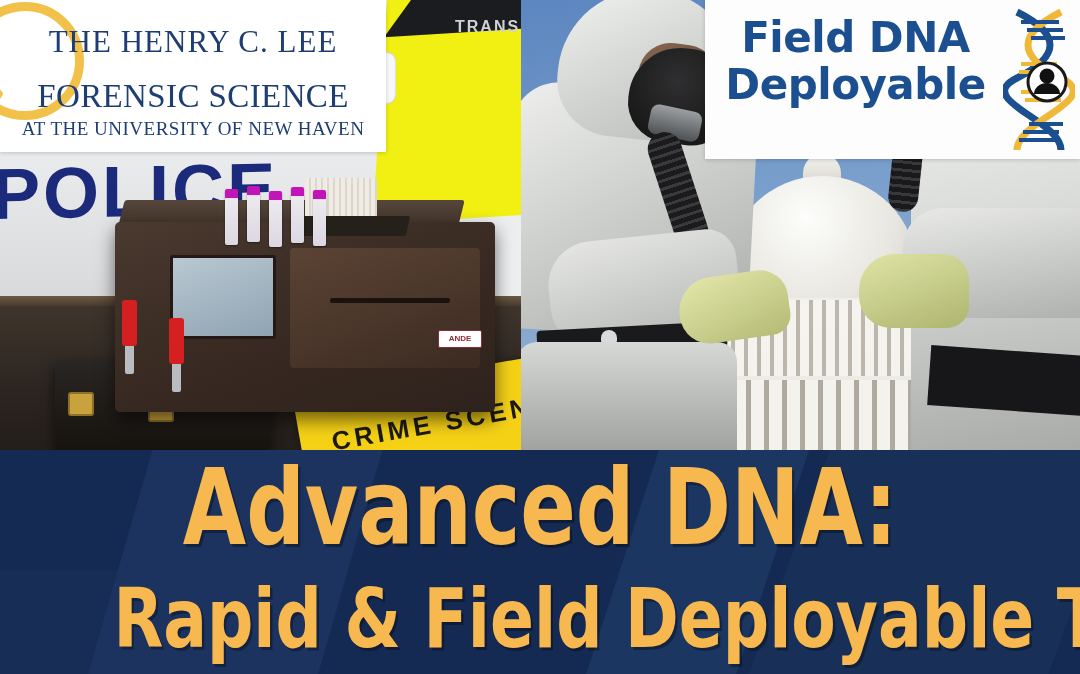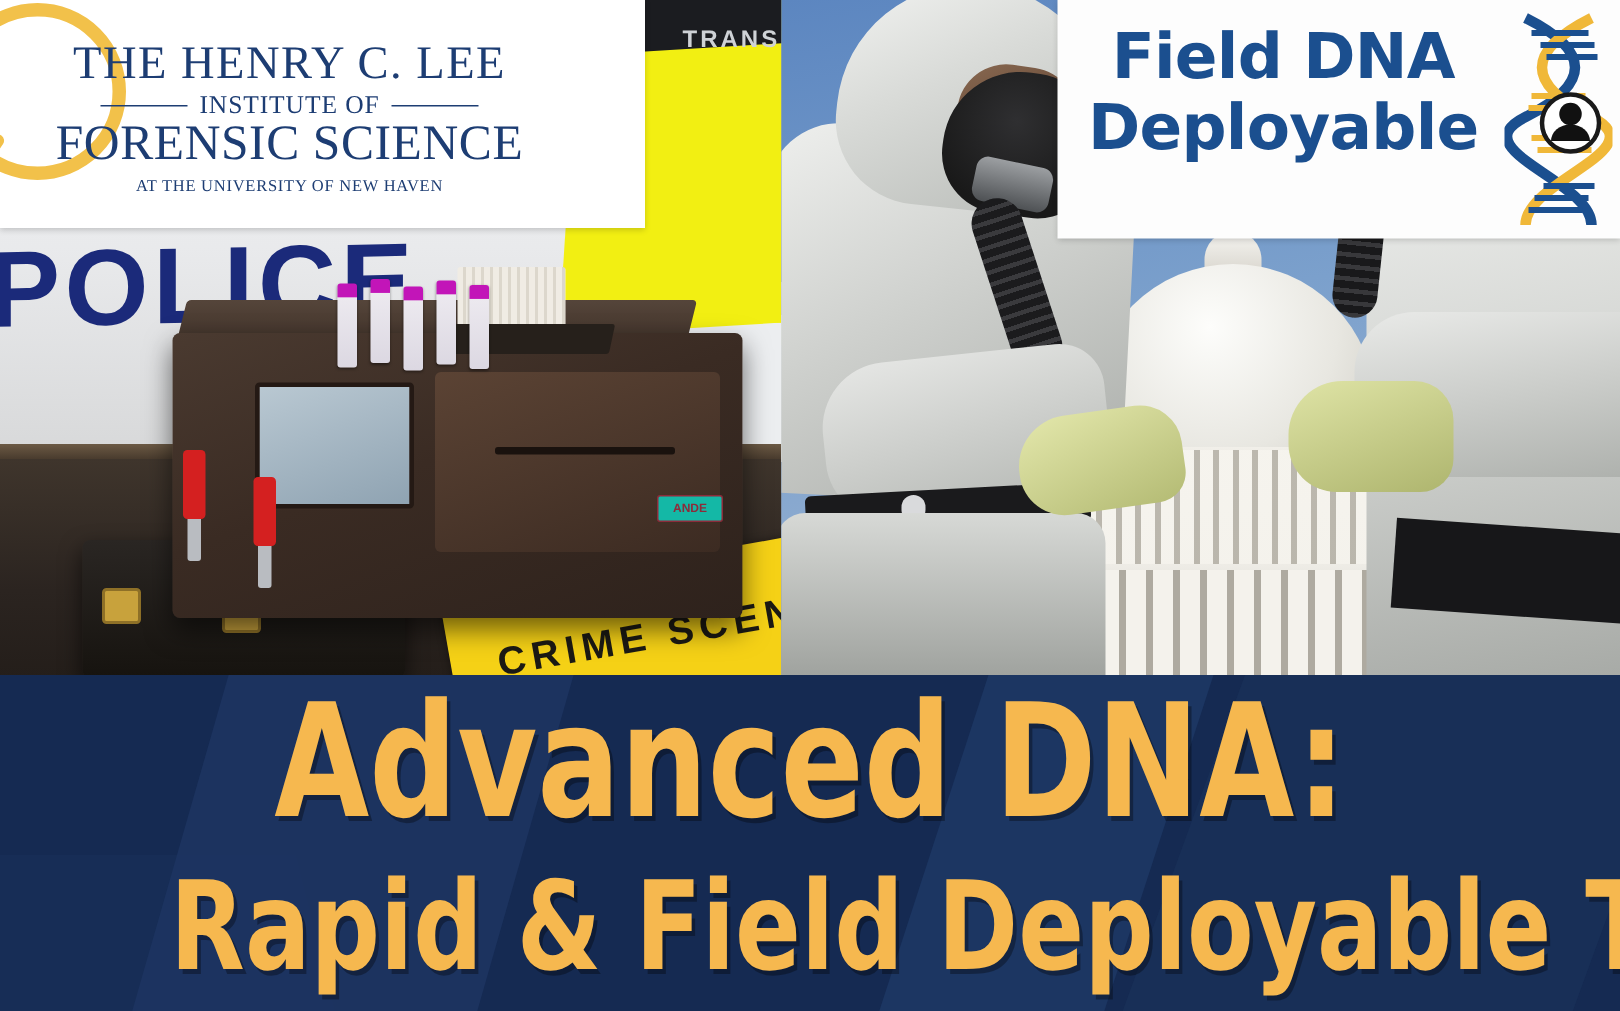--- a/index.html
+++ b/index.html
@@ -81,21 +81,21 @@
     border:3px solid #241914;
   }
   .analyzer-door{
     position:absolute;left:290px;top:248px;width:190px;height:120px;
     background:linear-gradient(160deg,#5b4334,#3c2b22);border-radius:4px;
   }
   .analyzer-slot{
     position:absolute;left:330px;top:298px;width:120px;height:5px;background:#1a120e;border-radius:2px;
   }
   .analyzer-logo{
-    position:absolute;left:438px;top:330px;width:42px;height:16px;background:#14b8a6;
+    position:absolute;left:438px;top:330px;width:42px;height:16px;background:#ffffff;
     border:1px solid #8d2b3a;border-radius:2px;font-size:8px;color:#8d2b3a;
     text-align:center;line-height:16px;font-weight:700;
   }
   .rack{position:absolute;left:225px;top:185px;width:120px;height:58px;}
   .tube{
     position:absolute;top:0;width:13px;height:56px;
     background:linear-gradient(180deg,#c215b8 0%,#c215b8 16%,#ece9ef 17%,#dcd8e2 100%);
     border-radius:2px;box-shadow:0 1px 2px rgba(0,0,0,.4);
   }
   .tips{
@@ -258,21 +258,21 @@
     transform:rotate(4deg);
   }
   .swab{
     position:absolute;left:60px;top:286px;width:120px;height:5px;background:#e7e6df;
     transform:rotate(-9deg);border-radius:3px;
   }
 
   
   .card-logo{
     position:absolute;left:0;top:0;width:386px;height:152px;background:#ffffff;
-    box-shadow:0 1px 4px rgba(0,0,0,.18);overflow:hidden;padding-left:44px;
+    box-shadow:0 1px 4px rgba(0,0,0,.18);overflow:hidden;
   }
   .magnifier{
     position:absolute;left:-34px;top:2px;width:100px;height:100px;
     border:9px solid #f2c14a;border-radius:50%;
   }
   .magnifier-handle{
     position:absolute;left:-24px;top:84px;width:15px;height:52px;background:#f2c14a;
     transform:rotate(34deg);border-radius:4px;
   }
   .logo-wrap{position:absolute;left:0;top:0;width:386px;height:152px;}
@@ -283,21 +283,21 @@
   }
   .logo-l2-wrap{position:absolute;left:0;top:60px;width:386px;display:flex;align-items:center;justify-content:center;gap:8px;}
   .rule{height:1px;background:#1d3d73;width:58px;}
   .logo-l2{font-family:"Liberation Serif",serif;font-size:17px;color:#1d3d73;letter-spacing:.6px;}
   .logo-l3{
     position:absolute;left:0;width:386px;top:78px;text-align:center;
     font-family:"Liberation Serif",serif;font-size:33px;color:#1d3d73;letter-spacing:.4px;
   }
   .logo-l4{
     position:absolute;left:0;width:386px;top:118px;text-align:center;
-    font-family:"Liberation Serif",serif;font-size:11px;color:#1d3d73;letter-spacing:.5px;
+    font-family:"Liberation Serif",serif;font-size:19px;color:#1d3d73;letter-spacing:.5px;
   }
 
   .card-symposium{
     position:absolute;left:705px;top:0;width:375px;height:159px;background:#fdfdfd;
     box-shadow:0 1px 4px rgba(0,0,0,.18);overflow:hidden;
   }
   .symp-text{
     position:absolute;left:18px;top:14px;width:265px;text-align:center;
     font-family:"DejaVu Sans",sans-serif;font-weight:700;font-size:42px;line-height:1.12;
     color:#1b4f8f;letter-spacing:-.5px;
@@ -429,25 +429,20 @@
         <div class="haz1-legs"></div>
         <div class="glove1"></div>
       </div>
     </div>
 
     <div class="card-logo">
       <div class="magnifier"></div>
       <div class="magnifier-handle"></div>
       <div class="logo-wrap">
         <div class="logo-l1">THE HENRY C. LEE</div>
-        <div class="logo-l2-wrap">
-          <span class="rule"></span>
-          <span class="logo-l2">INSTITUTE OF</span>
-          <span class="rule"></span>
-        </div>
         <div class="logo-l3">FORENSIC SCIENCE</div>
         <div class="logo-l4">AT THE UNIVERSITY OF NEW HAVEN</div>
       </div>
     </div>
 
     <div class="card-symposium">
       <div class="symp-text">
         <div>Field DNA</div>
         <div>Deployable</div>
       </div>

